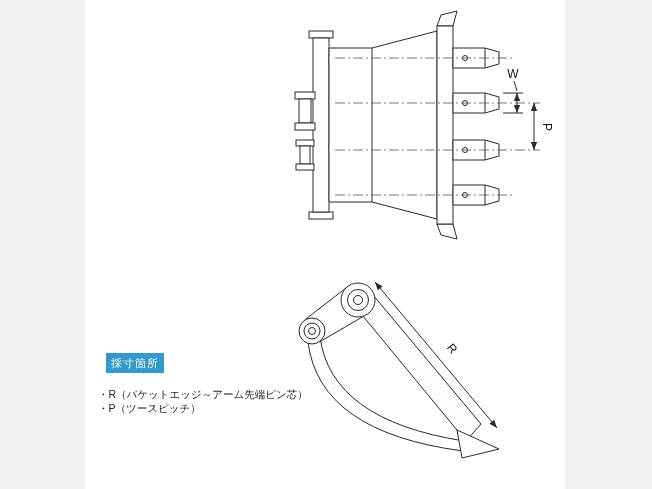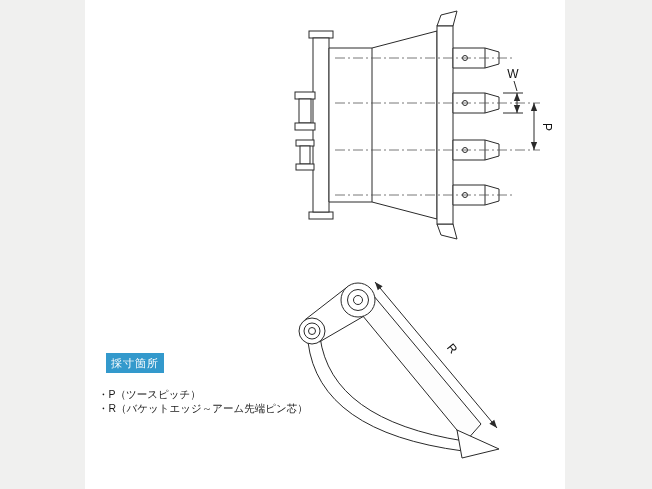--- a/index.html
+++ b/index.html
@@ -134,18 +134,18 @@
         <g>
           <line x1="290" y1="282" x2="412" y2="428" marker-start="url(#ah)" marker-end="url(#ah)"></line>
           <text x="364" y="351" text-anchor="middle" transform="rotate(50,364,351)">R</text>
         </g>
       </g>
     </svg>
 
     <div class="badge">採寸箇所</div>
 
     <div class="legend">
+      <div>・R（バケットエッジ～アーム先端ピン芯）</div>
       <div>・P（ツースピッチ）</div>
-      <div>・R（バケットエッジ～アーム先端ピン芯）</div>
     </div>
 
   </div>
 </div>
 
 </body></html>

